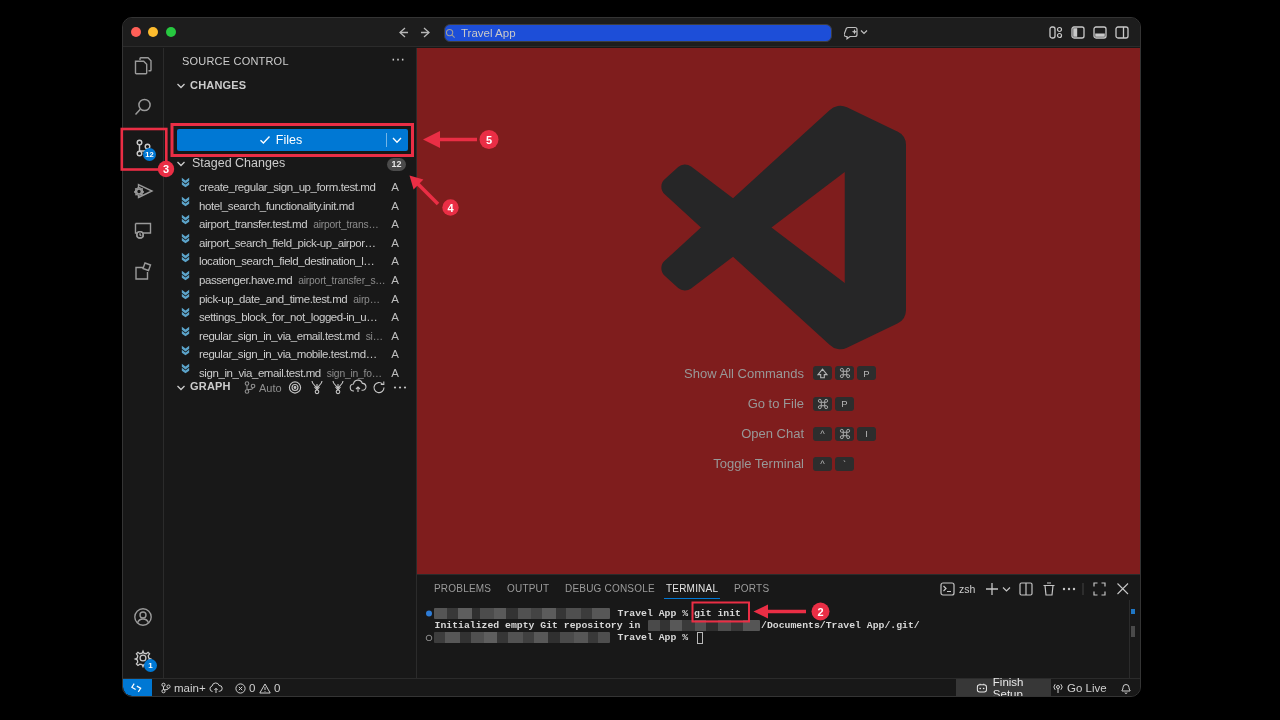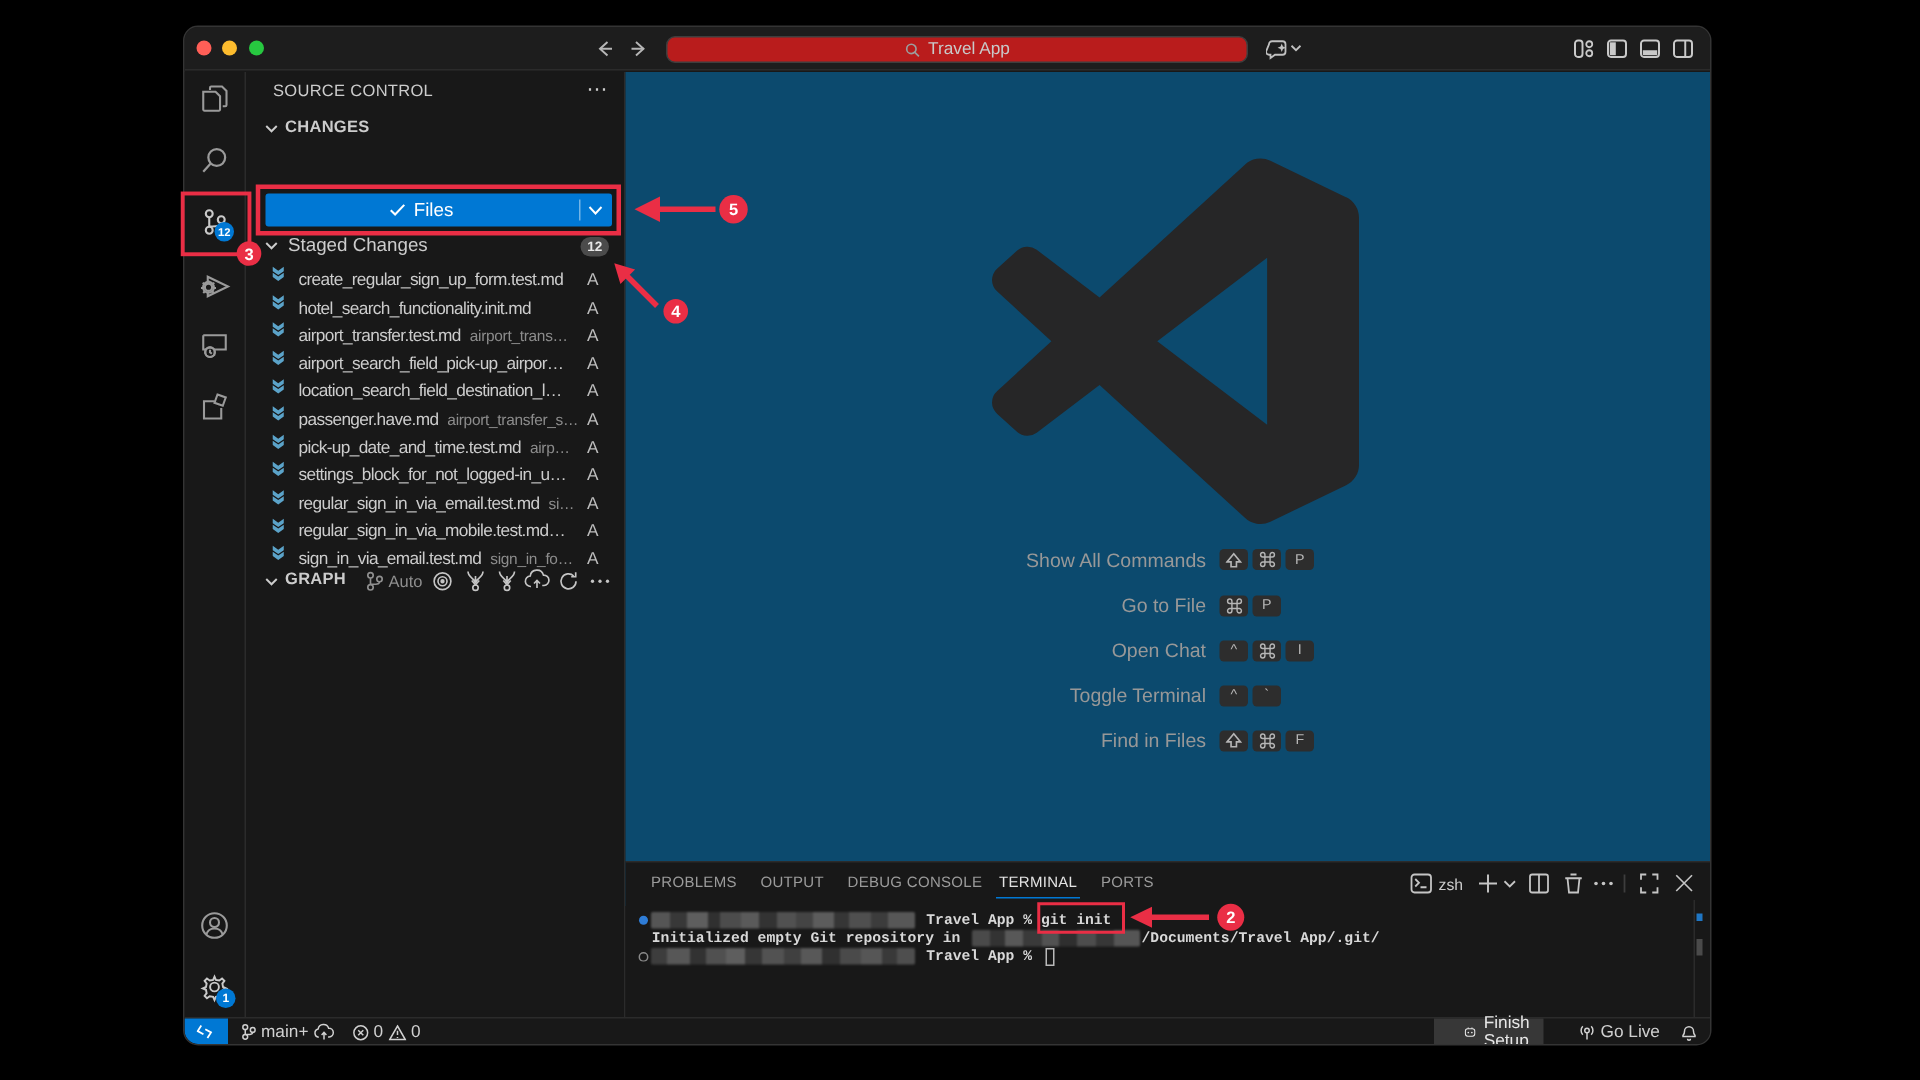--- a/index.html
+++ b/index.html
@@ -4,35 +4,35 @@
 <style>
   html,body{margin:0;padding:0;background:#000;width:1280px;height:720px;overflow:hidden}
   *{box-sizing:border-box}
   body{font-family:"Liberation Sans",sans-serif;position:relative;-webkit-font-smoothing:antialiased}
   .abs{position:absolute}
   #win{position:absolute;left:122px;top:17px;width:1019px;height:680px;background:#181818;
        border:1px solid #343434;border-radius:10px;overflow:hidden}
   
   #titlebar{position:absolute;left:0;top:0;width:100%;height:28.5px;background:#1d1d1d;border-bottom:1px solid #2b2b2b}
   .tl{position:absolute;top:9px;width:10px;height:10px;border-radius:50%}
-  #searchbox{position:absolute;left:321px;top:6px;width:388px;height:18px;background:#b91c1c;
+  #searchbox{position:absolute;left:321px;top:6px;width:388px;height:18px;background:#1d4ed8;
              border:1px solid #3e3e3e;border-radius:6px;color:#c9c9c9;font-size:11.5px;
-             display:flex;align-items:center;justify-content:center;gap:5px}
+             display:flex;align-items:center;justify-content:flex-start;gap:5px}
   
   #activitybar{position:absolute;left:0;top:30px;width:41px;bottom:18px;background:#181818;border-right:1px solid #2b2b2b}
   .abicon{position:absolute;left:7px;width:25px;height:25px;display:flex;align-items:center;justify-content:center}
   
   #sidebar{position:absolute;left:42px;top:30px;width:252px;bottom:18px;background:#181818;border-right:1px solid #2b2b2b;font-size:12.5px;color:#ccc}
   .scrow{position:absolute;left:0;width:100%;height:19px;display:flex;align-items:flex-end}
   .fname{color:#cccccc;font-size:11.5px;letter-spacing:-0.42px;white-space:nowrap}
   .fpath{color:#8c8c8c;font-size:10.3px;letter-spacing:-0.2px;white-space:nowrap;margin-left:6px}
   .fa{position:absolute;right:17px;color:#bdbdbd;font-size:11.5px}
   .ficon{position:absolute;left:16px;top:3.2px}
   
-  #editor{position:absolute;left:294px;top:30px;right:0;height:555.5px;background:#0c4a6e}
+  #editor{position:absolute;left:294px;top:30px;right:0;height:555.5px;background:#7f1d1d}
   .kbrow{position:absolute;display:flex;align-items:center;height:16px}
   .kblabel{display:inline-block;width:220px;text-align:right;color:#989898;font-size:13px;margin-right:6px}
   .key{display:inline-flex;margin-left:3px;width:19px;height:14px;background:#2d2d2d;border-radius:3px;
        align-items:center;justify-content:center;color:#b5b5b5;font-size:9.5px}
   
   #panel{position:absolute;left:294px;top:555.5px;right:0;height:104.5px;background:#181818;border-top:1px solid #2b2b2b}
   .ptab{position:absolute;top:8.5px;font-size:10px;letter-spacing:.2px;color:#9b9b9b}
   .mono{font-family:"Liberation Mono",monospace;font-size:9.8px;font-weight:700;color:#d8d8d8;white-space:pre}
   .mosaic{position:absolute;height:11px;filter:blur(.7px);border-radius:1px}
   
@@ -354,34 +354,20 @@
             <path d="M5 5 V3.2 A1.7 1.7 0 1 0 3.3 5 H5 Z M9 5 H10.7 A1.7 1.7 0 1 0 9 3.3 V5 Z M5 9 H3.3 A1.7 1.7 0 1 0 5 10.7 V9 Z M9 9 V10.7 A1.7 1.7 0 1 0 10.7 9 H9 Z M5 5 H9 V9 H5 Z"></path>
           </svg>
         </span>
         <span class="key">I</span>
       </div>
     <div class="kbrow" style="left:167px;top:407.5px">
         <span class="kblabel">Toggle Terminal</span>
         <span class="key">^</span>
         <span class="key">`</span>
       </div>
-    <div class="kbrow" style="left:167px;top:437.5px">
-        <span class="kblabel">Find in Files</span>
-        <span class="key">
-          <svg width="11" height="11" viewBox="0 0 11 11" fill="none" stroke="#b5b5b5" stroke-width="1.1">
-            <path d="M5.5 1.2 L10 6.6 H7.3 V9.8 H3.7 V6.6 H1 Z"></path>
-          </svg>
-        </span>
-        <span class="key">
-          <svg width="12" height="12" viewBox="0 0 14 14" fill="none" stroke="#b5b5b5" stroke-width="1.1">
-            <path d="M5 5 V3.2 A1.7 1.7 0 1 0 3.3 5 H5 Z M9 5 H10.7 A1.7 1.7 0 1 0 9 3.3 V5 Z M5 9 H3.3 A1.7 1.7 0 1 0 5 10.7 V9 Z M9 9 V10.7 A1.7 1.7 0 1 0 10.7 9 H9 Z M5 5 H9 V9 H5 Z"></path>
-          </svg>
-        </span>
-        <span class="key">F</span>
-      </div>
   </div>
 
   <div id="panel">
     <div class="ptab" style="left:17px">PROBLEMS</div>
     <div class="ptab" style="left:90px">OUTPUT</div>
     <div class="ptab" style="left:148px">DEBUG CONSOLE</div>
     <div class="ptab" style="left:249px;color:#e3e3e3">TERMINAL</div>
     <div class="abs" style="left:247px;top:23.3px;width:56px;height:1.5px;background:#0078d4"></div>
     <div class="ptab" style="left:317px">PORTS</div>
 
@@ -451,21 +437,21 @@
       <circle cx="5.5" cy="5.5" r="4.6"></circle>
         <path d="M3.8 3.8 L7.2 7.2 M7.2 3.8 L3.8 7.2"></path>
     </svg>
     <div class="abs" style="left:126px;top:2.5px">0</div>
     <svg class="abs" style="left:136px;top:3.5px" width="12" height="11" viewBox="0 0 12 11" fill="none" stroke="#d0d0d0" stroke-width="1">
       <path d="M6 1 L11.2 10 H.8 Z"></path>
         <path d="M6 4.2 V7 M6 8.3 V9"></path>
     </svg>
     <div class="abs" style="left:151px;top:2.5px">0</div>
 
-    <div class="abs" style="left:833px;top:0;width:73px;height:17px;background:#373737;display:flex;align-items:center;padding-left:20px;gap:5px">
+    <div class="abs" style="left:833px;top:0;width:95px;height:17px;background:#373737;display:flex;align-items:center;padding-left:20px;gap:5px">
       <svg width="13" height="12" viewBox="0 0 13 12" fill="none" stroke="#e8e8e8" stroke-width="1.1">
         <rect x="1.5" y="2.5" width="10" height="8" rx="2.5"></rect>
           <path d="M4.5 1.2 V2.5 M8.5 1.2 V2.5"></path>
         <circle cx="4.6" cy="6.5" r="0.9" fill="#e8e8e8" stroke="none"></circle>
           <circle cx="8.4" cy="6.5" r="0.9" fill="#e8e8e8" stroke="none"></circle>
       </svg>
       <span style="color:#e8e8e8">Finish Setup</span>
     </div>
     <svg class="abs" style="left:929px;top:3px" width="12" height="12" viewBox="0 0 12 12" fill="none" stroke="#d0d0d0" stroke-width="1">
       <circle cx="6" cy="5" r="1.5"></circle>

